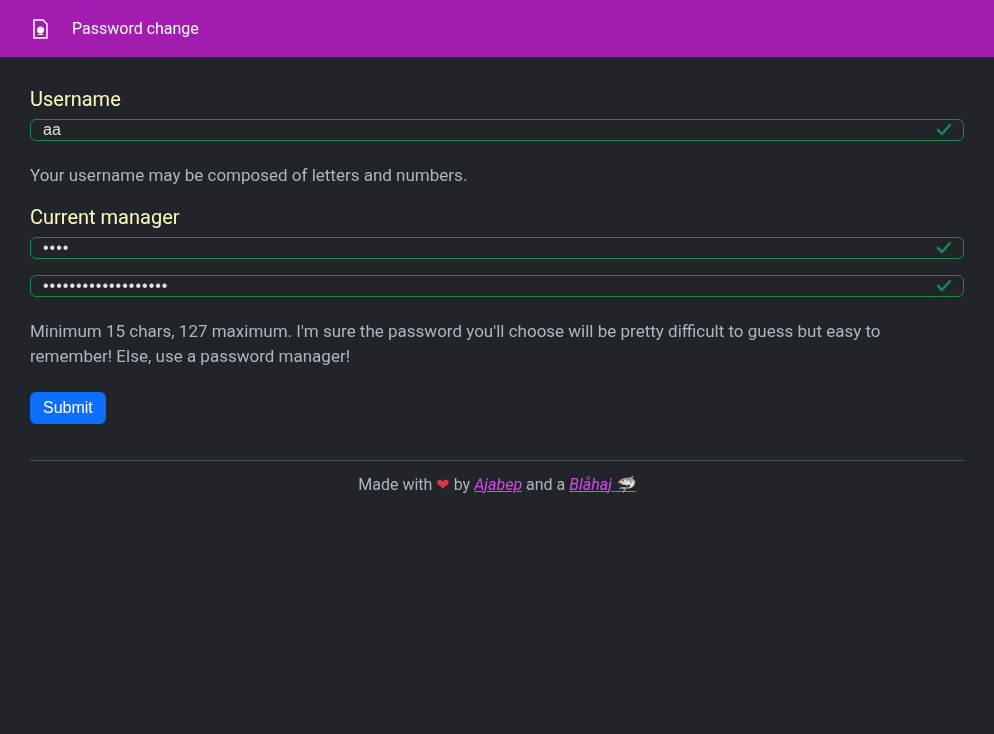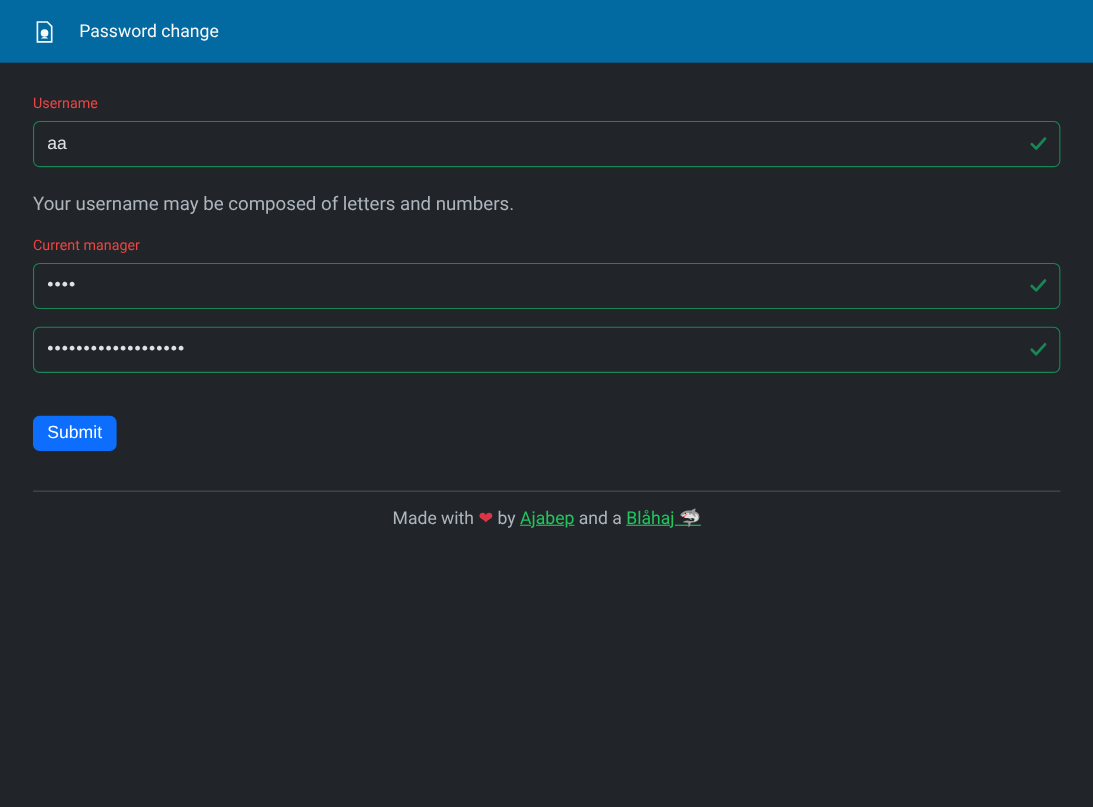--- a/index.html
+++ b/index.html
@@ -9,21 +9,21 @@
     }
     body {
       background-color: #212529;
       color: #dee2e6;
       font-family: -apple-system, BlinkMacSystemFont, "Segoe UI", Roboto, "Helvetica Neue", Arial, sans-serif;
       width: 994px;
       height: 734px;
       overflow: hidden;
     }
     .navbar {
-      background-color: #0369a1;
+      background-color: #a21caf;
       padding: 14px 30px;
       display: flex;
       align-items: center;
       gap: 22px;
       height: 57px;
     }
     .nav-icon {
       display: flex;
       align-items: center;
       justify-content: center;
@@ -39,37 +39,37 @@
     .page-heading {
       color: #f8f9fa;
       font-size: 39px;
       font-weight: 500;
       margin-bottom: 18px;
     }
     .form-group {
       margin-bottom: 16px;
     }
     .form-label {
-      color: #ef4444;
-      font-size: 13px;
+      color: #fef9c3;
+      font-size: 20px;
       display: block;
       margin-bottom: 8px;
     }
     .input-wrapper {
       position: relative;
     }
     .form-control {
       width: 100%;
       background-color: #212529;
       border: 1px solid #198754;
       border-radius: 6px;
       padding: 7px 40px 7px 12px;
       color: #dee2e6;
       font-size: 16px;
-      height: 42px;
+      height: 22px;
       outline: none;
     }
     .form-control.invalid {
       border-color: #dc3545;
     }
     .form-control[type="password"] {
       letter-spacing: 1px;
     }
     .validation-icon {
       position: absolute;
@@ -87,36 +87,37 @@
       line-height: 1.5;
     }
     .submit-btn {
       background-color: #0d6efd;
       color: #ffffff;
       border: none;
       border-radius: 6px;
       padding: 7px 13px;
       font-size: 16px;
       cursor: pointer;
-      margin-top: 23px;
+      margin-top: 6px;
     }
     hr.footer-divider {
       border: none;
       border-top: 1px solid #495057;
       margin: 36px 0 14px 0;
     }
     .footer {
       text-align: center;
       color: #adb5bd;
       font-size: 16px;
       padding-bottom: 20px;
     }
     .footer a {
-      color: #22c55e;
+      color: #d946ef;
       text-decoration: underline;
+      font-style: italic;
     }
     .heart {
       color: #dc3545;
     }
     .shark {
       font-size: 16px;
     }
   </style>
 </head>
 <body>
@@ -161,20 +162,21 @@
 
   <div class="form-group">
     <div class="input-wrapper">
       <input type="password" class="form-control" value="•••••••••••••••••••" style="">
       <span class="validation-icon">
         <svg width="20" height="20" viewBox="0 0 20 20">
           <path d="M4 10 L8 14 L16 5" stroke="#198754" stroke-width="2.5" fill="none" stroke-linecap="round" stroke-linejoin="round"></path>
         </svg>
       </span>
     </div>
+    <div class="help-text">Minimum 15 chars, 127 maximum. I'm sure the password you'll choose will be pretty difficult to guess but easy to remember! Else, use a password manager!</div>
   </div>
 
 
   <button class="submit-btn">Submit</button>
 
   <hr class="footer-divider">
 
   <div class="footer">
     <span>Made with </span><span class="heart">❤</span><span> by </span><a href="#">Ajabep</a><span> and a </span><a href="#"><span>Blåhaj </span><span class="shark">🦈</span></a>
   </div>

